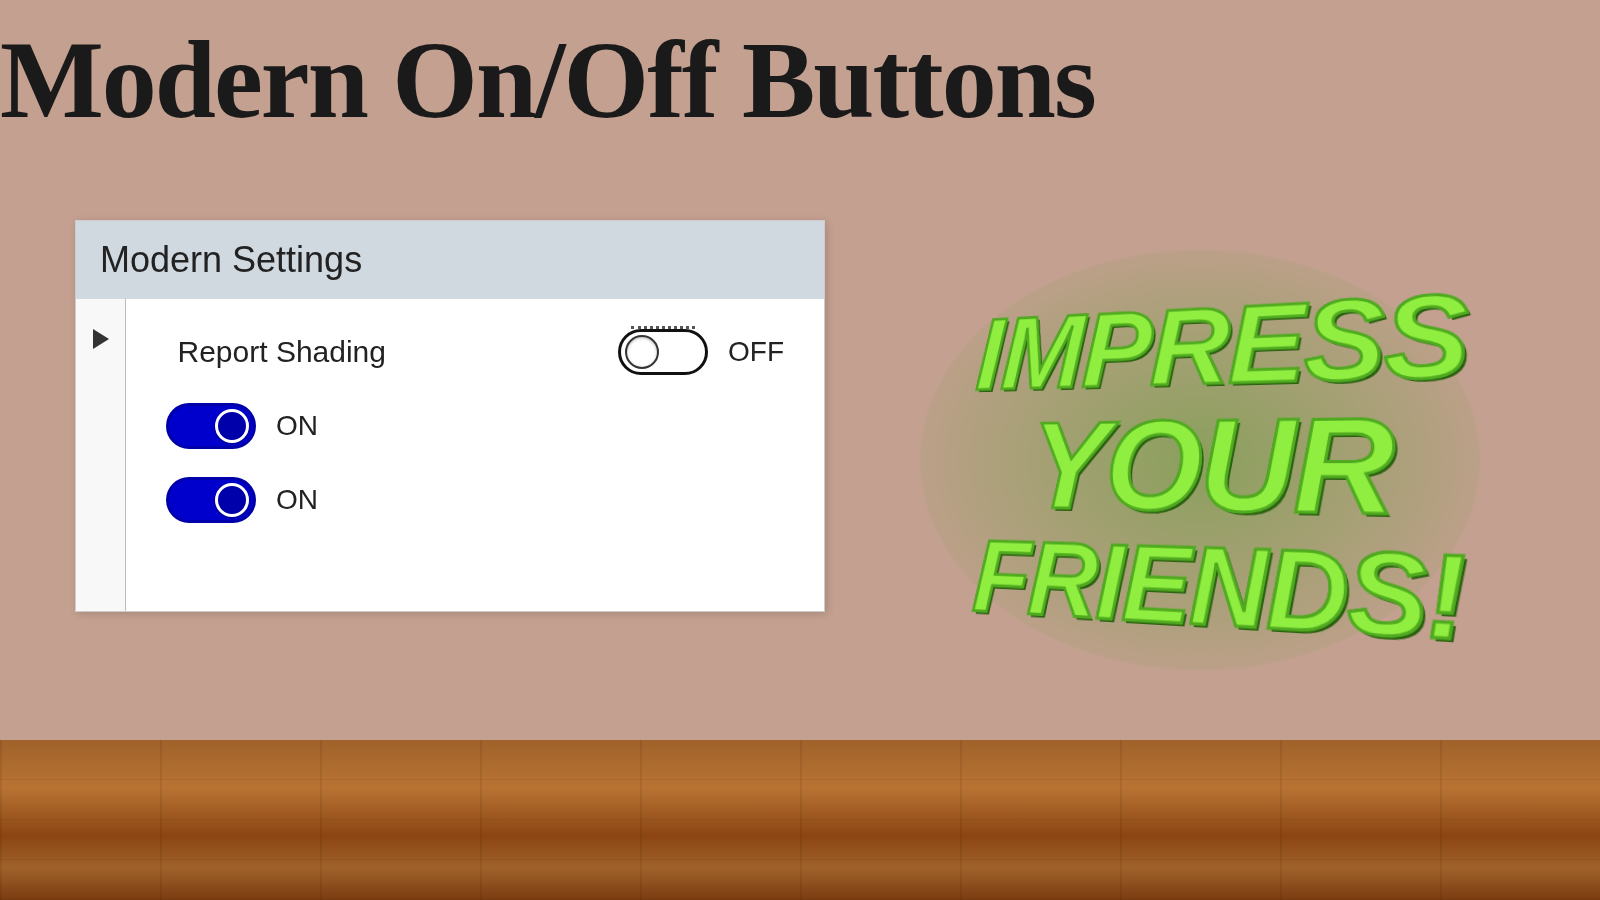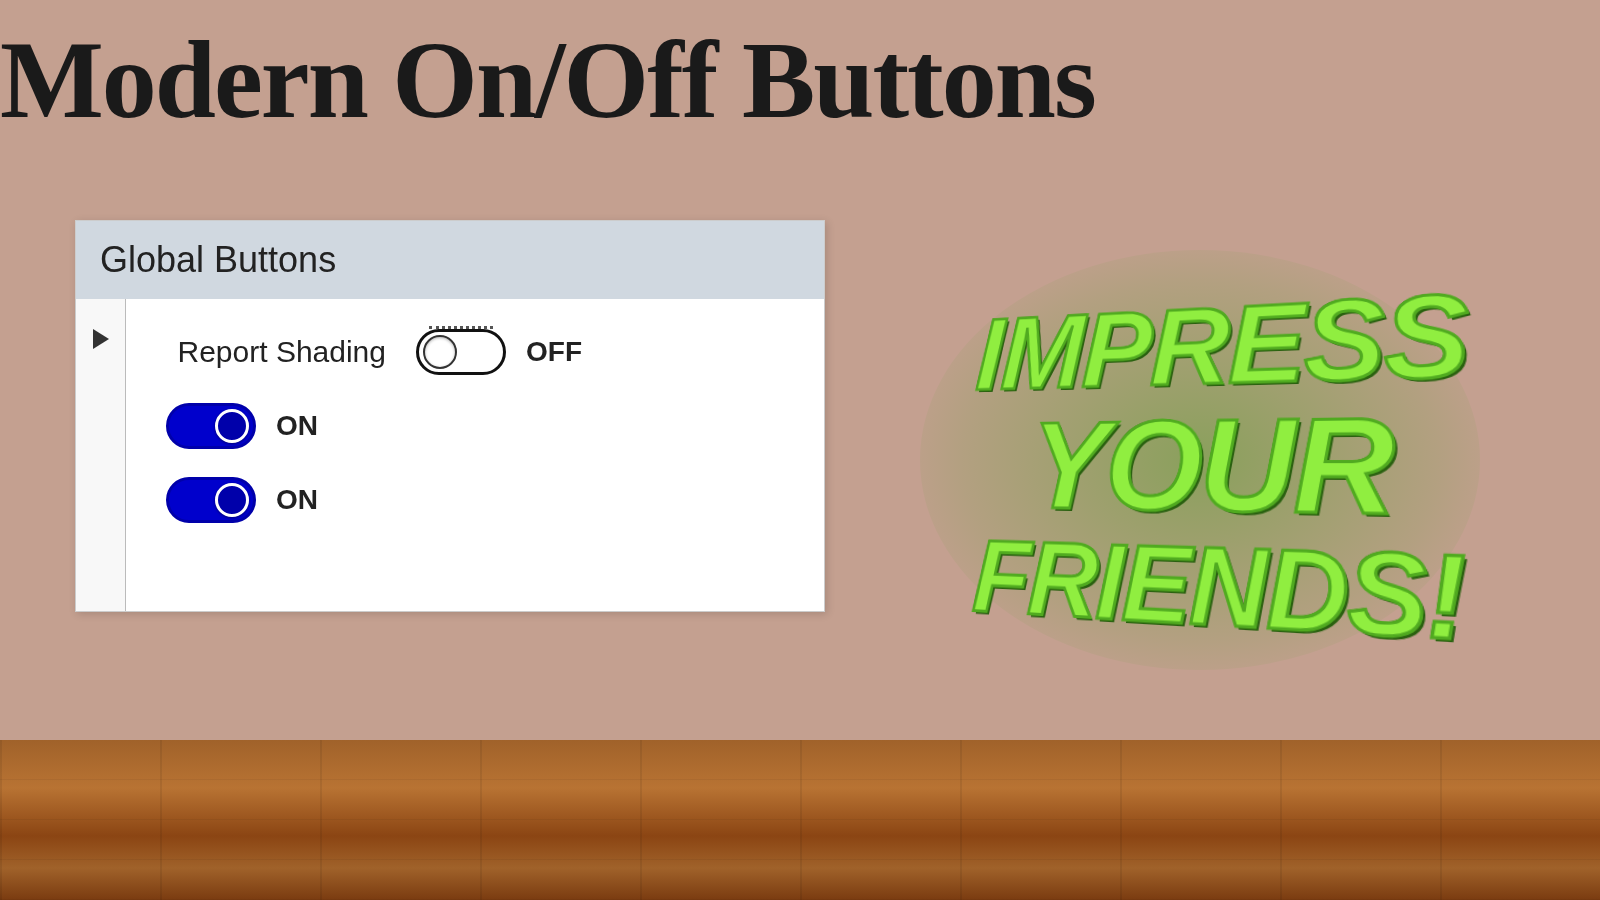--- a/index.html
+++ b/index.html
@@ -110,20 +110,21 @@
       padding: 30px 40px;
       display: flex;
       flex-direction: column;
       gap: 28px;
     }
 
     .setting-row {
       display: flex;
       align-items: center;
       gap: 30px;
+      justify-content: space-between;
     }
 
     .setting-label {
       font-size: 30px;
       color: #222;
       font-family: Arial, sans-serif;
       width: 220px;
       text-align: right;
     }
 
@@ -182,21 +183,21 @@
       top: -6px;
       left: 10px;
       right: 10px;
       border-top: 3px dotted #555;
     }
 
     .toggle-status {
       font-size: 28px;
       color: #222;
       font-family: Arial, sans-serif;
-      font-weight: bold;
+      font-weight: normal;
     }
 
     
     .impress-container {
       position: absolute;
       top: 230px;
       right: 60px;
       width: 680px;
       height: 460px;
       display: flex;
@@ -264,21 +265,21 @@
   </style>
 </head>
 <body>
 
 <div class="wall"></div>
 <div class="floor"></div>
 
 <h1 class="main-title">Modern On/Off Buttons</h1>
 
 <div class="settings-panel">
-  <div class="settings-header">Global Buttons</div>
+  <div class="settings-header">Modern Settings</div>
   <div class="settings-body">
     <div class="settings-sidebar">
       <div class="sidebar-arrow"></div>
     </div>
     <div class="settings-content">
 
       <div class="setting-row">
         <span class="setting-label">Report Shading</span>
         <div class="toggle-wrapper">
           <div class="toggle off">

